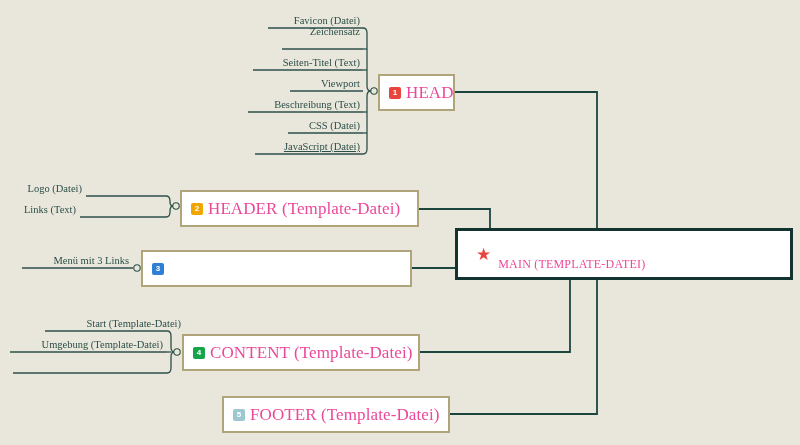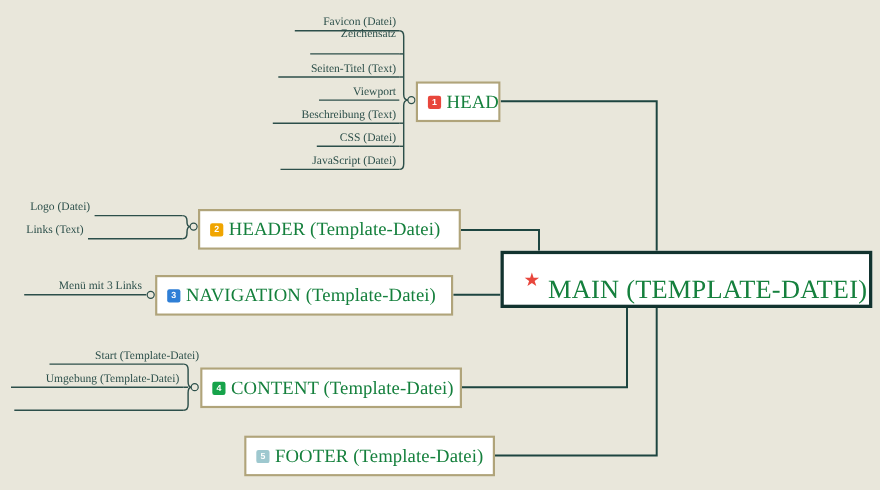--- a/index.html
+++ b/index.html
@@ -43,29 +43,29 @@
     font-family: "Liberation Sans", sans-serif;
     font-size: 8px;
     font-weight: bold;
     color: #ffffff;
     margin-right: 5px;
     flex: 0 0 auto;
   }
   .node .nlabel {
     font-size: 17px;
     letter-spacing: 0.1px;
-    color: #15803d;
+    color: #ec4899;
   }
 
   .node.central {
     border: 3px solid #12332f;
     background: #ffffff;
   }
   .node.central .nlabel {
-    font-size: 24px;
+    font-size: 12px;
     letter-spacing: 0.2px;
     margin-top: 21px;
   }
   .star {
     color: #e8463c;
     font-size: 17px;
     margin-right: 7px;
     line-height: 1;
     flex: 0 0 auto;
   }
@@ -139,40 +139,39 @@
       <path d="M450,414 L597,414 L597,280"></path>
     </g>
   </svg>
 
   <div class="leaf" style="left:168px; top:14px;  width:196px;">Favicon (Datei)</div>
   <div class="leaf" style="left:168px; top:25px;  width:196px;">Zeichensatz</div>
   <div class="leaf" style="left:168px; top:56px;  width:196px;">Seiten-Titel (Text)</div>
   <div class="leaf" style="left:168px; top:98px;  width:196px;">Beschreibung (Text)</div>
   <div class="leaf" style="left:168px; top:77px;  width:196px;">Viewport</div>
   <div class="leaf" style="left:168px; top:119px; width:196px;">CSS (Datei)</div>
-  <div class="leaf" style="left:168px; top:140px; width:196px;">JavaScript (Datei)</div>
+  <div class="leaf" style="left:168px; top:140px; width:196px;text-decoration:underline;">JavaScript (Datei)</div>
 
   <div class="node" style="left:378px; top:74px; width:77px; height:37px; padding:0 9px;">
     <span class="badge" style="background:#e8463c;">1</span>
     <span class="nlabel">HEAD</span>
   </div>
 
   <div class="leaf" style="left:0px; top:182px; width:86px;">Logo (Datei)</div>
   <div class="leaf" style="left:0px; top:203px; width:80px;">Links (Text)</div>
 
   <div class="node" style="left:180px; top:190px; width:239px; height:37px; padding:0 9px;">
     <span class="badge" style="background:#f0a500;">2</span>
     <span class="nlabel">HEADER (Template-Datei)</span>
   </div>
 
   <div class="leaf" style="left:22px; top:254px; width:111px;">Menü mit 3 Links</div>
 
   <div class="node" style="left:141px; top:250px; width:271px; height:37px; padding:0 9px;">
     <span class="badge" style="background:#2f7fd6;">3</span>
-    <span class="nlabel">NAVIGATION (Template-Datei)</span>
   </div>
 
   <div class="leaf" style="left:28px; top:317px; width:157px;">Start (Template-Datei)</div>
   <div class="leaf" style="left:10px; top:338px; width:157px;text-align:right;">Umgebung (Template-Datei)</div>
 
   <div class="node" style="left:182px; top:334px; width:238px; height:37px; padding:0 9px;">
     <span class="badge" style="background:#16a34a;">4</span>
     <span class="nlabel">CONTENT (Template-Datei)</span>
   </div>
 

